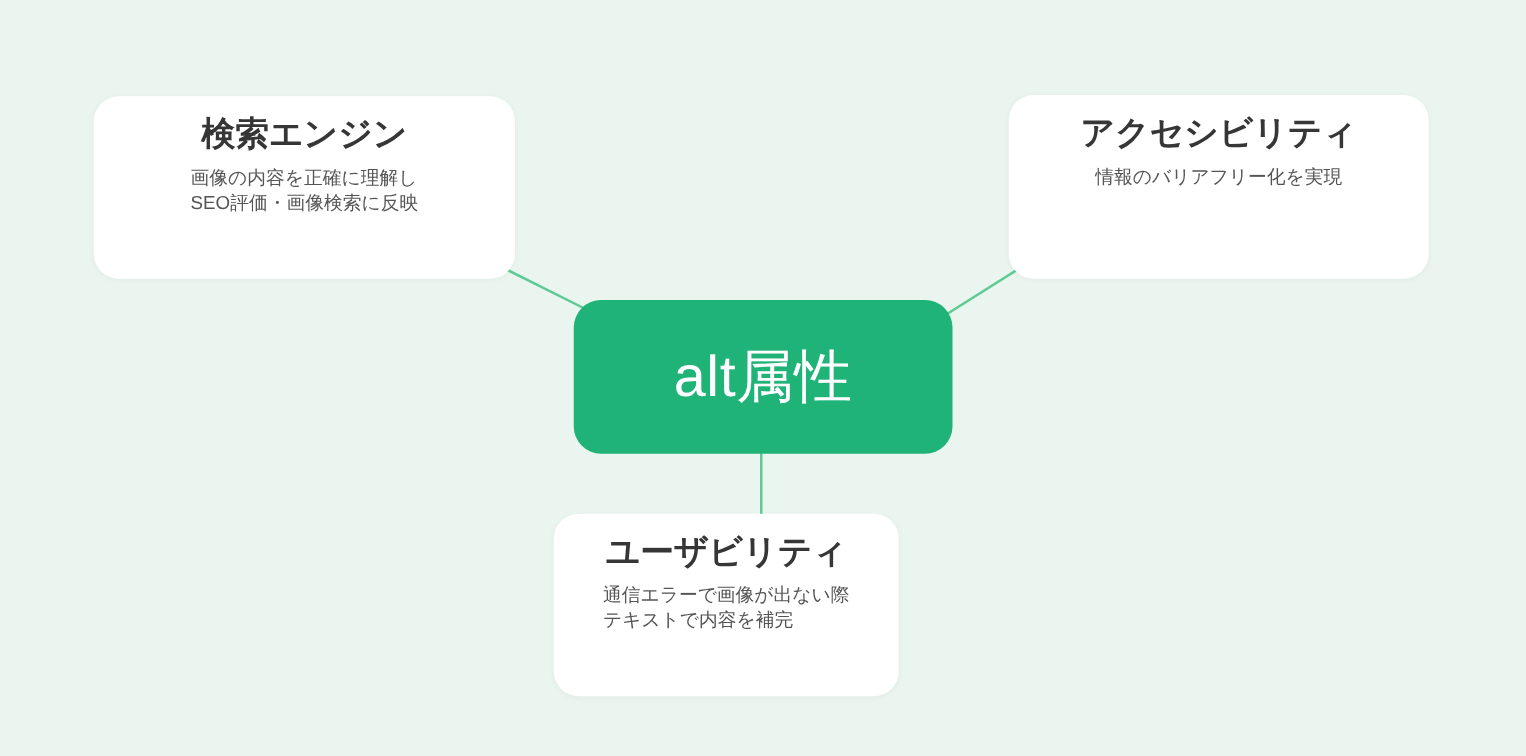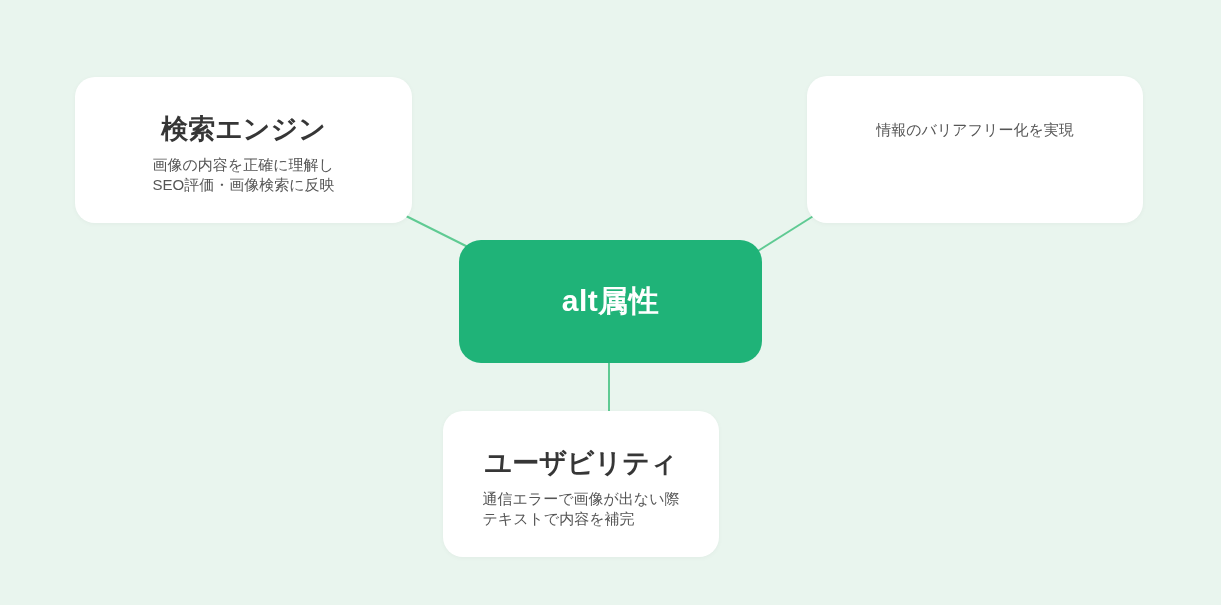--- a/index.html
+++ b/index.html
@@ -23,21 +23,21 @@
   .connectors line {
     stroke: var(--connector, #5FCA93);
     stroke-width: 2;
   }
   .card {
     position: absolute;
     z-index: 1;
     background: var(--card-bg, #FFFFFF);
     border-radius: 20px;
     box-sizing: border-box;
-    padding-top: 36px;
+    padding-top: 14px;
     text-align: center;
     box-shadow: 0 1px 5px rgba(0,0,0,0.04);
   }
   .card-title {
     font-size: 27px;
     font-weight: 700;
     line-height: 1.25;
     color: var(--title-text, #363636);
   }
   .card-body {
@@ -58,22 +58,22 @@
     top: 240px;
     width: 303px;
     height: 123px;
     background: var(--center-bg, #1FB378);
     border-radius: 22px;
     display: flex;
     align-items: center;
     justify-content: center;
   }
   .center-label {
-    font-size: 30px;
-    font-weight: 700;
+    font-size: 46px;
+    font-weight: 400;
     letter-spacing: 0.5px;
     color: var(--center-text, #FFFFFF);
   }
 </style>
 </head>
 <body>
 
 <div class="canvas" style="--background: #E9F5EE; --card-bg: #FFFFFF; --center-bg: #1FB378; --connector: #5FCA93; --title-text: #363636; --body-text: #555555; --center-text: #FFFFFF;">
 
   <svg class="connectors" width="1221" height="605">
@@ -84,20 +84,21 @@
 
   <div class="card card-search">
     <div class="card-title">検索エンジン</div>
     <div class="card-body">
       <div>画像の内容を正確に理解し</div>
       <div>SEO評価・画像検索に反映</div>
     </div>
   </div>
 
   <div class="card card-accessibility">
+    <div class="card-title">アクセシビリティ</div>
     <div class="card-body">
       <div>情報のバリアフリー化を実現</div>
     </div>
   </div>
 
   <div class="center-node">
     <div class="center-label">alt属性</div>
   </div>
 
   <div class="card card-usability">

